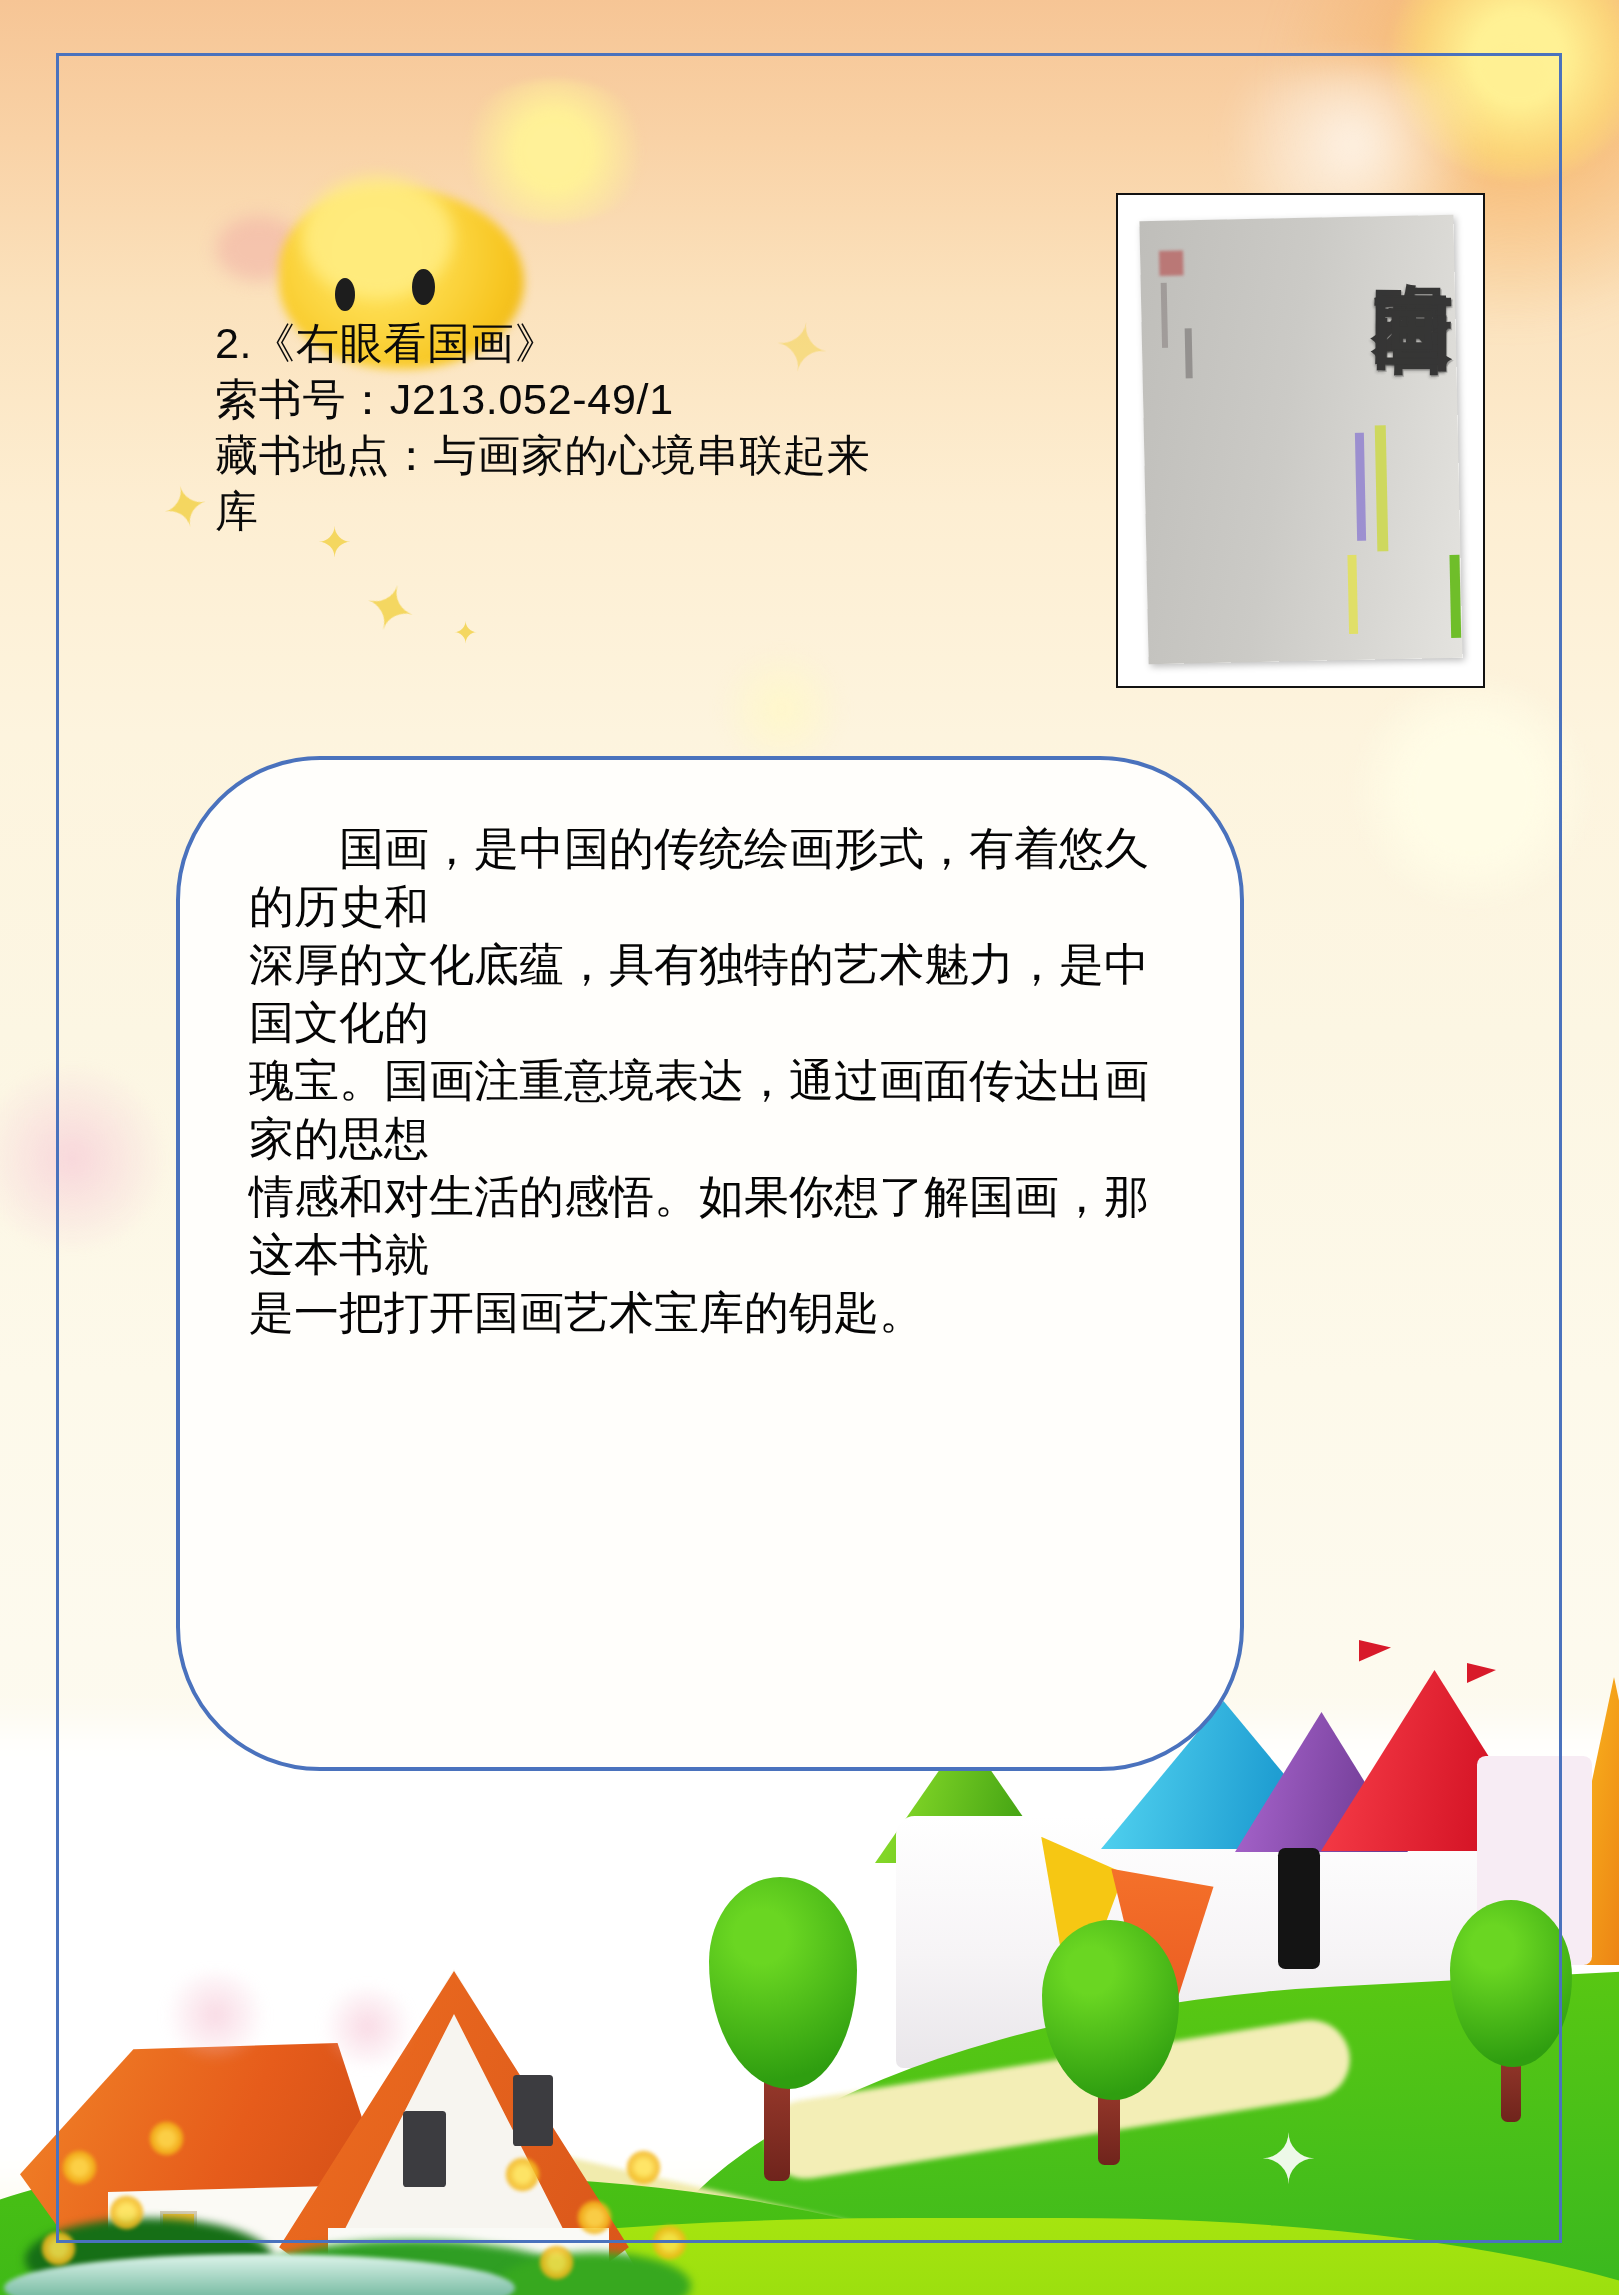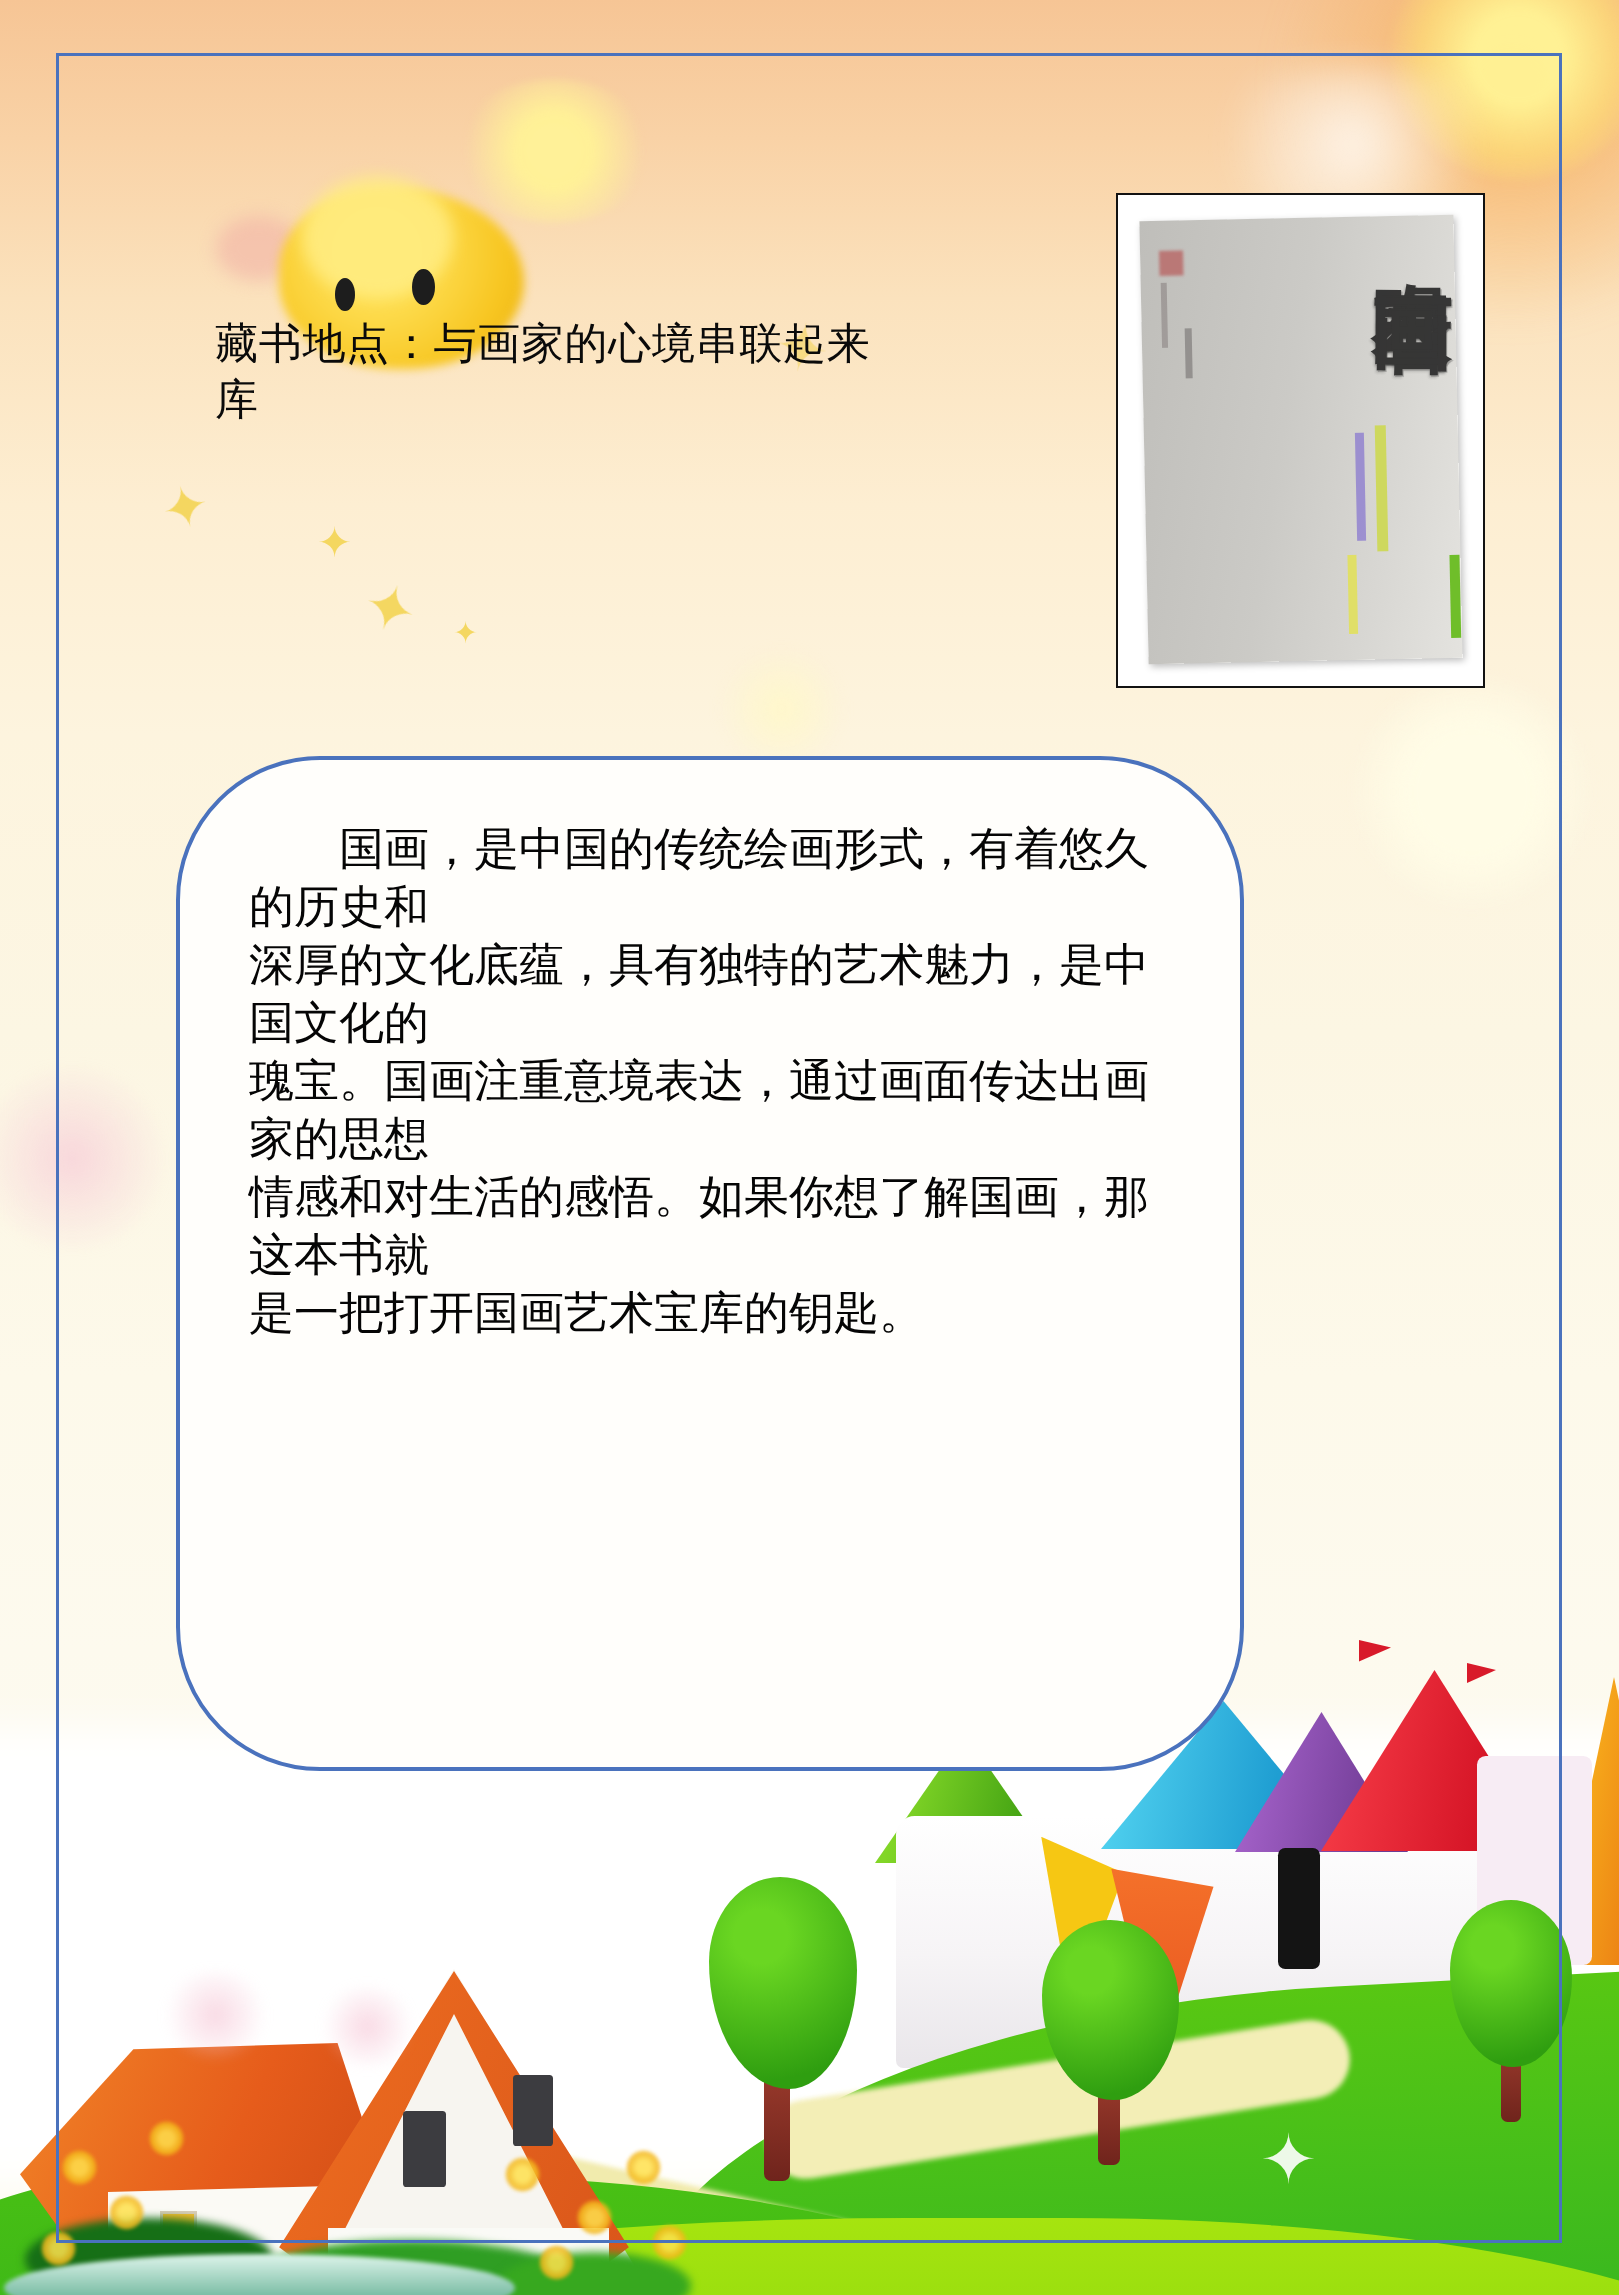--- a/index.html
+++ b/index.html
@@ -184,20 +184,22 @@
     <div class="abs flower" style="left:40px;top:2230px;"></div>
     <div class="abs flower" style="left:148px;top:2120px;"></div>
     <div class="abs flower" style="left:504px;top:2156px;"></div>
     <div class="abs flower" style="left:576px;top:2199px;"></div>
     <div class="abs flower" style="left:625px;top:2149px;"></div>
     <div class="abs flower" style="left:538px;top:2244px;"></div>
     <div class="abs flower" style="left:651px;top:2224px;"></div>
   </div>
 
   <div class="header-block">
+    <div>2.《右眼看国画》</div>
+    <div>索书号：J213.052-49/1</div>
     <div class="preline">藏书地点：与画家的心境串联起来
 库</div>
   </div>
 
   <div class="book-photo">
     <div class="book-cover">
       <div class="cover-calligraphy">右眼看国画</div>
       <div class="abs" style="left:18.7px;top:30px;width:24.5px;height:24.5px;background:rgba(180,60,60,.55);filter:blur(1.4px);"></div>
       <div class="abs" style="left:20px;top:62px;width:5.8px;height:65px;background:rgba(120,110,110,.45);filter:blur(0.7px);"></div>
       <div class="abs" style="left:43px;top:108px;width:7.2px;height:50px;background:rgba(100,95,95,.5);filter:blur(0.7px);"></div>

